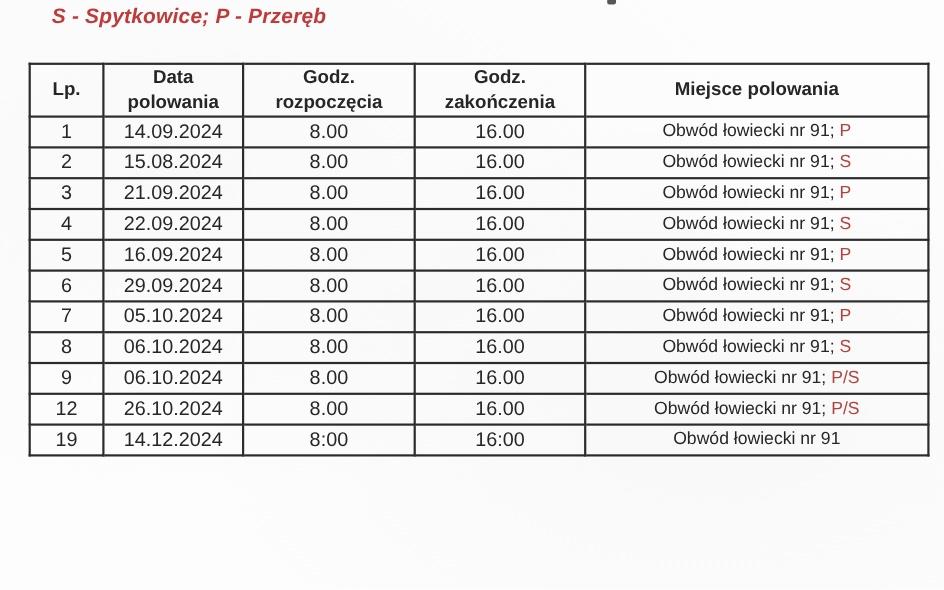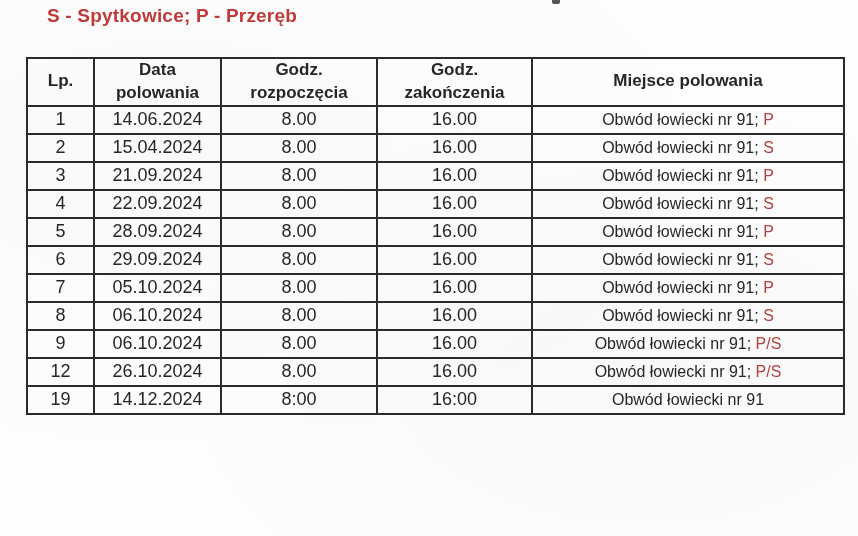--- a/index.html
+++ b/index.html
@@ -25,20 +25,21 @@
   }
   .legend {
     position: absolute;
     left: 47px;
     top: 5px;
     font-size: 19px;
     font-weight: bold;
     letter-spacing: 0.2px;
     color: var(--legend-red, #c13a3a);
     white-space: nowrap;
+    font-style: italic;
   }
   .artifact {
     position: absolute;
     left: 552px;
     top: 0;
     width: 8px;
     height: 4px;
     background: #3a3a3a;
     border-radius: 0 0 2px 2px;
     opacity: 0.85;
@@ -111,49 +112,49 @@
           <span class="l2">zakończenia</span>
         </th>
         <th>
           <span class="l1">Miejsce polowania</span>
         </th>
       </tr>
     </thead>
     <tbody id="rows">
         <tr>
           <td>1</td>
-          <td>14.06.2024</td>
+          <td>14.09.2024</td>
           <td>8.00</td>
           <td>16.00</td>
           <td class="place-cell"><span>Obwód łowiecki nr 91;</span><span class="marker"> P</span></td>
         </tr>
         <tr>
           <td>2</td>
-          <td>15.04.2024</td>
+          <td>15.08.2024</td>
           <td>8.00</td>
           <td>16.00</td>
           <td class="place-cell"><span>Obwód łowiecki nr 91;</span><span class="marker"> S</span></td>
         </tr>
         <tr>
           <td>3</td>
           <td>21.09.2024</td>
           <td>8.00</td>
           <td>16.00</td>
           <td class="place-cell"><span>Obwód łowiecki nr 91;</span><span class="marker"> P</span></td>
         </tr>
         <tr>
           <td>4</td>
           <td>22.09.2024</td>
           <td>8.00</td>
           <td>16.00</td>
           <td class="place-cell"><span>Obwód łowiecki nr 91;</span><span class="marker"> S</span></td>
         </tr>
         <tr>
           <td>5</td>
-          <td>28.09.2024</td>
+          <td>16.09.2024</td>
           <td>8.00</td>
           <td>16.00</td>
           <td class="place-cell"><span>Obwód łowiecki nr 91;</span><span class="marker"> P</span></td>
         </tr>
         <tr>
           <td>6</td>
           <td>29.09.2024</td>
           <td>8.00</td>
           <td>16.00</td>
           <td class="place-cell"><span>Obwód łowiecki nr 91;</span><span class="marker"> S</span></td>

